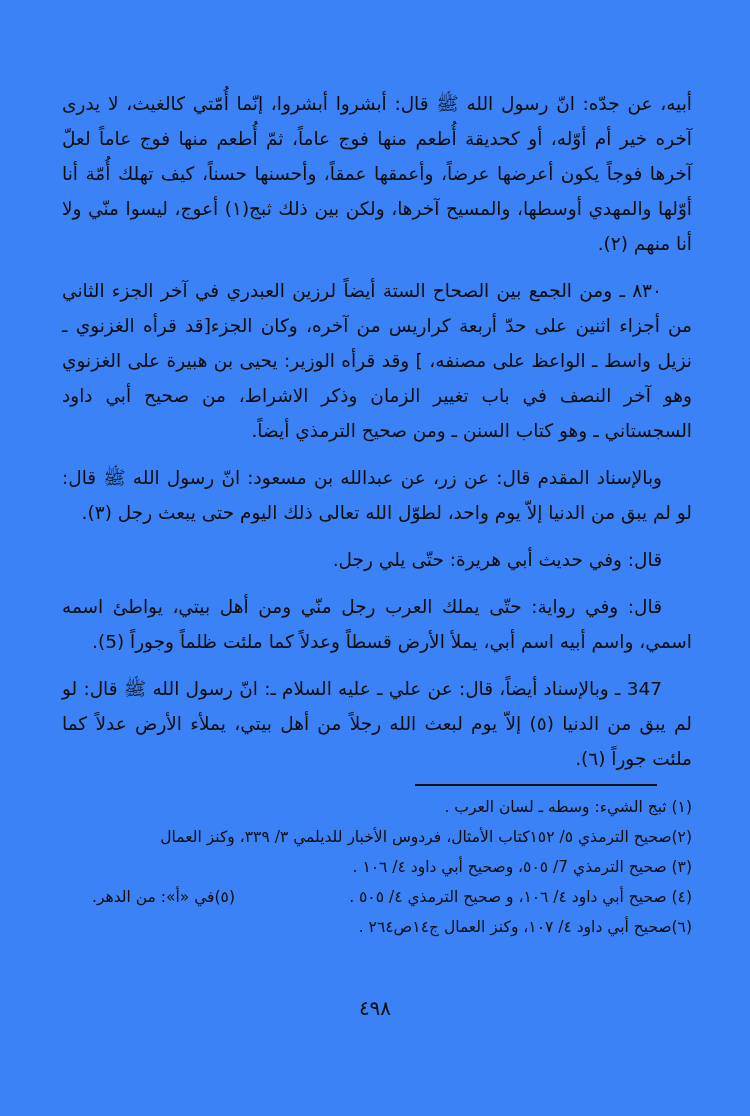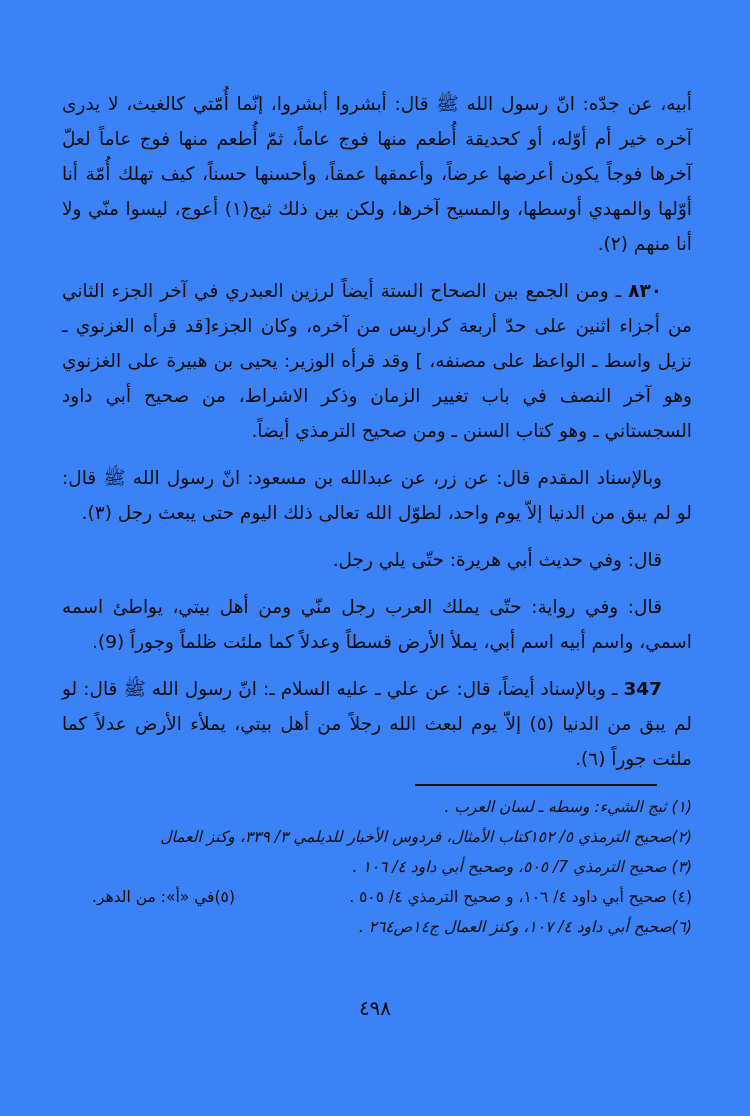--- a/index.html
+++ b/index.html
@@ -19,40 +19,40 @@
     right: 58px;
     left: 62px;
     direction: rtl;
     text-align: justify;
     font-size: 18.5px;
     line-height: 35px;
     letter-spacing: 0;
   }
   .para { margin: 0 0 12px 0; }
   .para.indent { text-indent: 30px; }
-  .hnum { font-weight: bold; }
+  .hnum { font-weight: normal; }
   .footnote-sep {
     position: absolute;
     top: 784px;
     right: 93px;
     width: 242px;
     height: 0;
     border-top: 2px solid #111;
   }
   .footnotes {
     position: absolute;
     top: 792px;
     right: 58px;
     left: 62px;
     direction: rtl;
     text-align: right;
     font-size: 15.5px;
     line-height: 30px;
   }
-  .fn-line { margin: 0; font-style: italic; }
+  .fn-line { margin: 0; }
   .fn-cont {
     direction: rtl;
     text-align: left;
     padding-left: 192px;
   }
   .fn-row {
     display: flex;
     justify-content: space-between;
     padding-left: 30px;
   }
@@ -69,21 +69,21 @@
 </head>
 <body>
 
 <div class="page">
 
   <main class="body-text" id="body-text" dir="rtl">
       <div class="para"><span>أبيه، عن جدّه: انّ رسول الله ﷺ قال: أبشروا أبشروا، إنّما أُمّتي كالغيث، لا يدرى آخره خير أم أوّله، أو كحديقة أُطعم منها فوج عاماً، ثمّ أُطعم منها فوج عاماً لعلّ آخرها فوجاً يكون أعرضها عرضاً، وأعمقها عمقاً، وأحسنها حسناً، كيف تهلك أُمّة أنا أوّلها والمهدي أوسطها، والمسيح آخرها، ولكن بين ذلك ثبج(١) أعوج، ليسوا منّي ولا أنا منهم (٢).</span></div>
       <div class="para indent"><span class="hnum">٨٣٠</span><span> ـ ومن الجمع بين الصحاح الستة أيضاً لرزين العبدري في آخر الجزء الثاني من أجزاء اثنين على حدّ أربعة كراريس من آخره، وكان الجزء[قد قرأه الغزنوي ـ نزيل واسط ـ الواعظ على مصنفه، ] وقد قرأه الوزير: يحيى بن هبيرة على الغزنوي وهو آخر النصف في باب تغيير الزمان وذكر الاشراط، من صحيح أبي داود السجستاني ـ وهو كتاب السنن ـ ومن صحيح الترمذي أيضاً.</span></div>
       <div class="para indent"><span>وبالإسناد المقدم قال: عن زر، عن عبدالله بن مسعود: انّ رسول الله ﷺ قال: لو لم يبق من الدنيا إلاّ يوم واحد، لطوّل الله تعالى ذلك اليوم حتى يبعث رجل (٣).</span></div>
       <div class="para indent"><span>قال: وفي حديث أبي هريرة: حتّى يلي رجل.</span></div>
-      <div class="para indent"><span>قال: وفي رواية: حتّى يملك العرب رجل منّي ومن أهل بيتي، يواطئ اسمه اسمي، واسم أبيه اسم أبي، يملأ الأرض قسطاً وعدلاً كما ملئت ظلماً وجوراً (9).</span></div>
+      <div class="para indent"><span>قال: وفي رواية: حتّى يملك العرب رجل منّي ومن أهل بيتي، يواطئ اسمه اسمي، واسم أبيه اسم أبي، يملأ الأرض قسطاً وعدلاً كما ملئت ظلماً وجوراً (5).</span></div>
       <div class="para indent"><span class="hnum">347</span><span> ـ وبالإسناد أيضاً، قال: عن علي ـ عليه السلام ـ: انّ رسول الله ﷺ قال: لو لم يبق من الدنيا (٥) إلاّ يوم لبعث الله رجلاً من أهل بيتي، يملأء الأرض عدلاً كما ملئت جوراً (٦).</span></div>
     </main>
 
   <div class="footnote-sep"></div>
 
   <section class="footnotes" dir="rtl">
     <div class="fn-line"></div>
     <div class="fn-line">(١) ثبج الشيء: وسطه ـ لسان العرب .</div>
     <div class="fn-line">(٢)صحيح الترمذي ٥/ ١٥٢كتاب الأمثال، فردوس الأخبار للديلمي ٣/ ٣٣٩، وكنز العمال</div>
     <div class="fn-line">(٣) صحيح الترمذي 7/ ٥٠٥، وصحيح أبي داود ٤/ ١٠٦ .</div>

